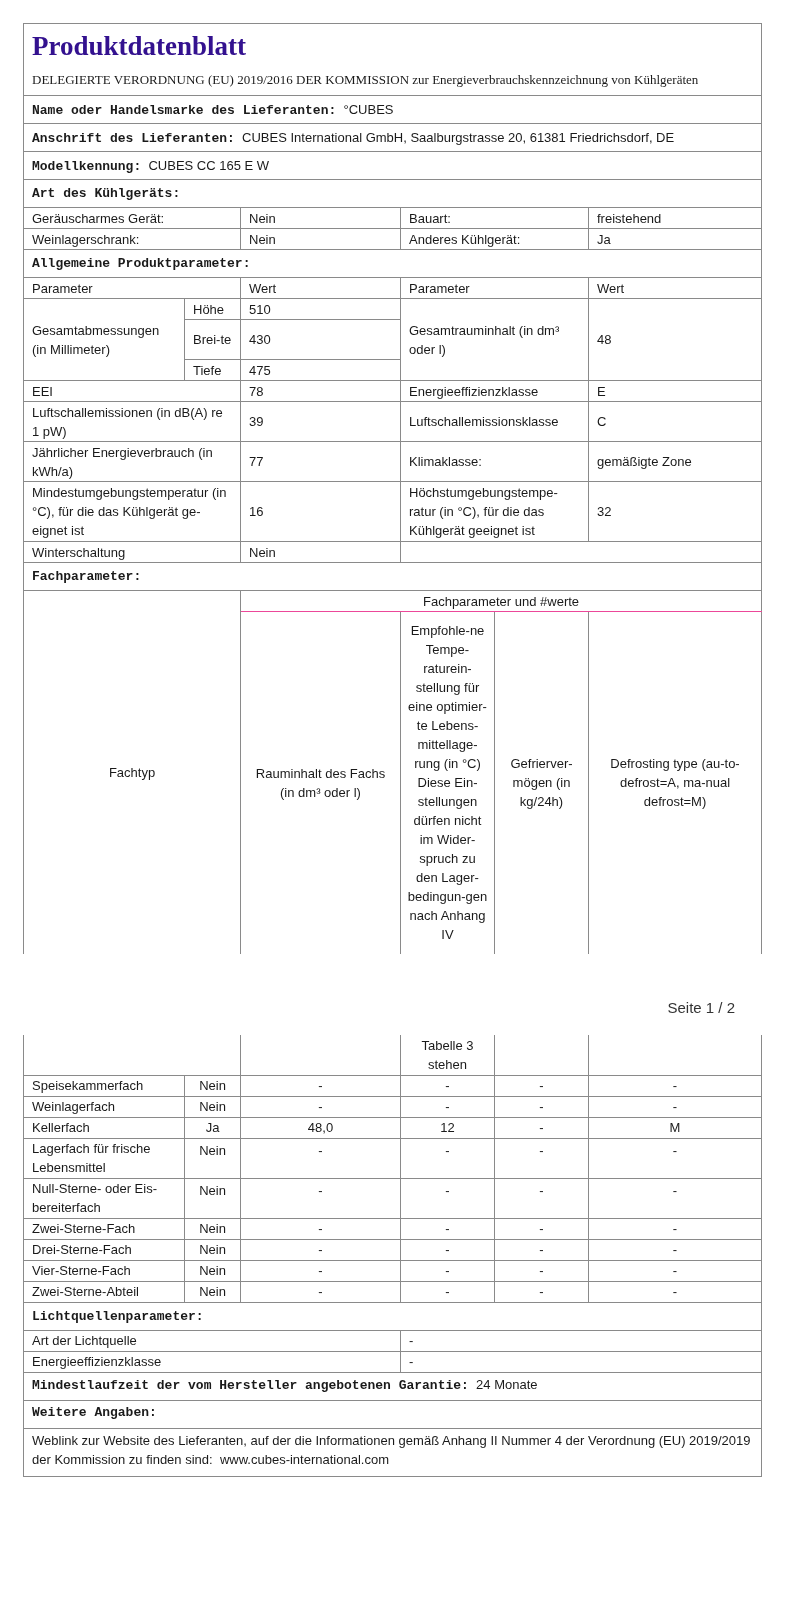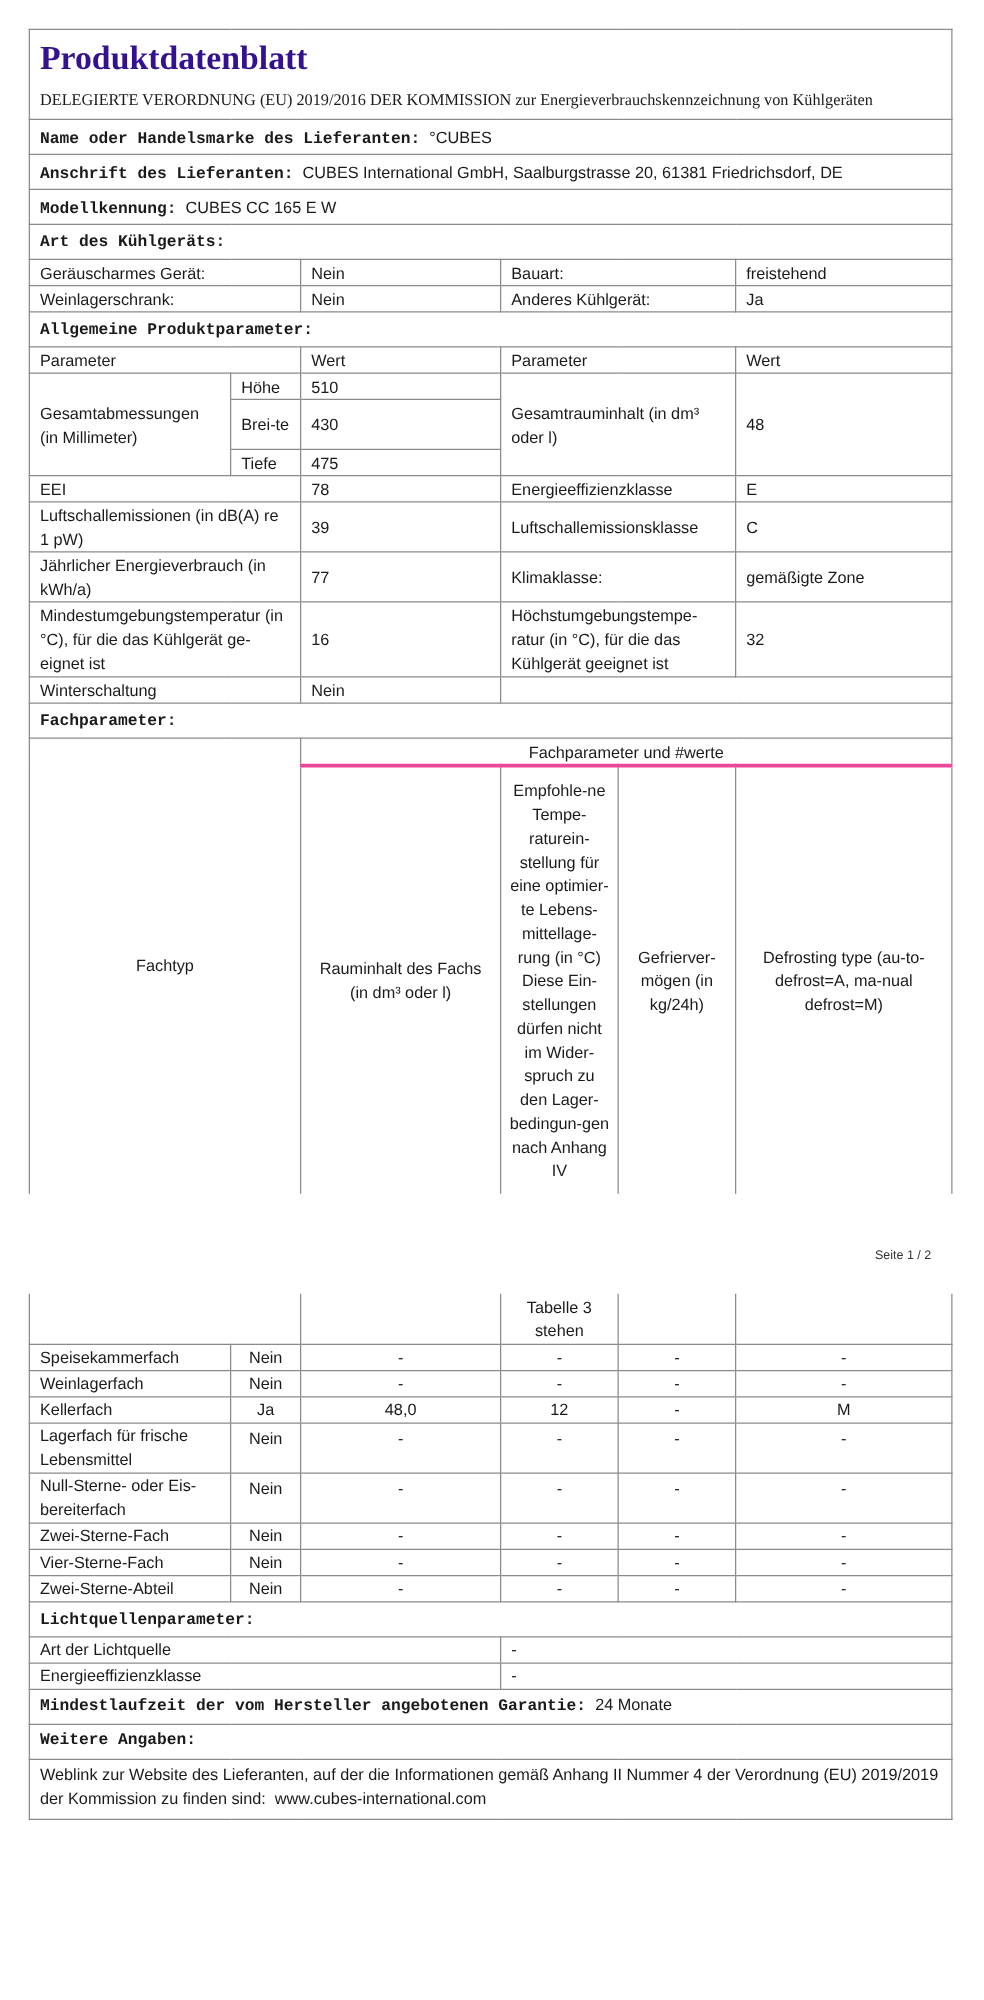--- a/index.html
+++ b/index.html
@@ -14,21 +14,21 @@
   #page2 { top: 1035px; }
   .title-cell { padding: 4px 8px 6px 8px; font-family: Liberation Serif, serif; }
   .title { color: #33118f; font-size: 27px; font-weight: bold; line-height: 36px; margin: 0 0 6px 0; }
   .subtitle { line-height: 19px; }
   .b { font-weight: bold; font-family: Liberation Mono, monospace; }
   .sec { height: 28px; }
   .c { text-align: center; }
   .top { vertical-align: top; padding-top: 2px; }
   .nob-top td { border-top: none; }
   .nob-bottom td { border-bottom: none; }
-  .page-num { position: absolute; right: 42px; top: 999px; font-size: 10px; color: #333; }
+  .page-num { position: absolute; right: 52px; top: 999px; font-size: 15px; color: #333; }
   .h22 td { height: 20px; }
 </style>
 </head>
 <body>
 
 <table class="sheet" id="page1">
   <colgroup>
     <col style="width:161px">
       <col style="width:56px">
       <col style="width:160px">
@@ -127,21 +127,21 @@
   <tr class="h22">
     <td colspan="2">Winterschaltung</td>
     <td>Nein</td>
     <td colspan="3"></td>
   </tr>
   <tr class="sec">
     <td colspan="6" class="b">Fachparameter:</td>
   </tr>
   <tr class="h22 nob-bottom">
     <td colspan="2" rowspan="2" class="c" style="border-bottom:none">Fachtyp</td>
-    <td colspan="4" class="c" style="border-bottom:3px solid #ec4899">Fachparameter und #werte</td>
+    <td colspan="4" class="c" style="border-bottom:1px solid #ec4899">Fachparameter und #werte</td>
   </tr>
   <tr class="nob-bottom" style="height:342px">
     <td class="c">Rauminhalt des Fachs (in dm³ oder l)</td>
     <td class="c" style="padding:0 6px">
       <div style="word-break:break-word">Empfohle-ne Tempe-raturein-stellung für eine optimier-te Lebens-mittellage-rung (in °C)</div>
       <div style="margin-top:0;word-break:break-word">Diese Ein-stellungen dürfen nicht im Wider-spruch zu den Lager-bedingun-gen nach Anhang IV</div>
     </td>
     <td class="c">Gefrierver-mögen (in kg/24h)</td>
     <td class="c">Defrosting type (au-to-defrost=A, ma-nual defrost=M)</td>
   </tr>
@@ -211,20 +211,28 @@
       </tr>
       <tr style="height: 21px;">
         <td>Zwei-Sterne-Fach</td>
         <td class="c">Nein</td>
         <td class="c">-</td>
         <td class="c">-</td>
         <td class="c">-</td>
         <td class="c">-</td>
       </tr>
       <tr style="height: 21px;">
+        <td>Drei-Sterne-Fach</td>
+        <td class="c">Nein</td>
+        <td class="c">-</td>
+        <td class="c">-</td>
+        <td class="c">-</td>
+        <td class="c">-</td>
+      </tr>
+      <tr style="height: 21px;">
         <td>Vier-Sterne-Fach</td>
         <td class="c">Nein</td>
         <td class="c">-</td>
         <td class="c">-</td>
         <td class="c">-</td>
         <td class="c">-</td>
       </tr>
       <tr style="height: 21px;">
         <td>Zwei-Sterne-Abteil</td>
         <td class="c">Nein</td>

